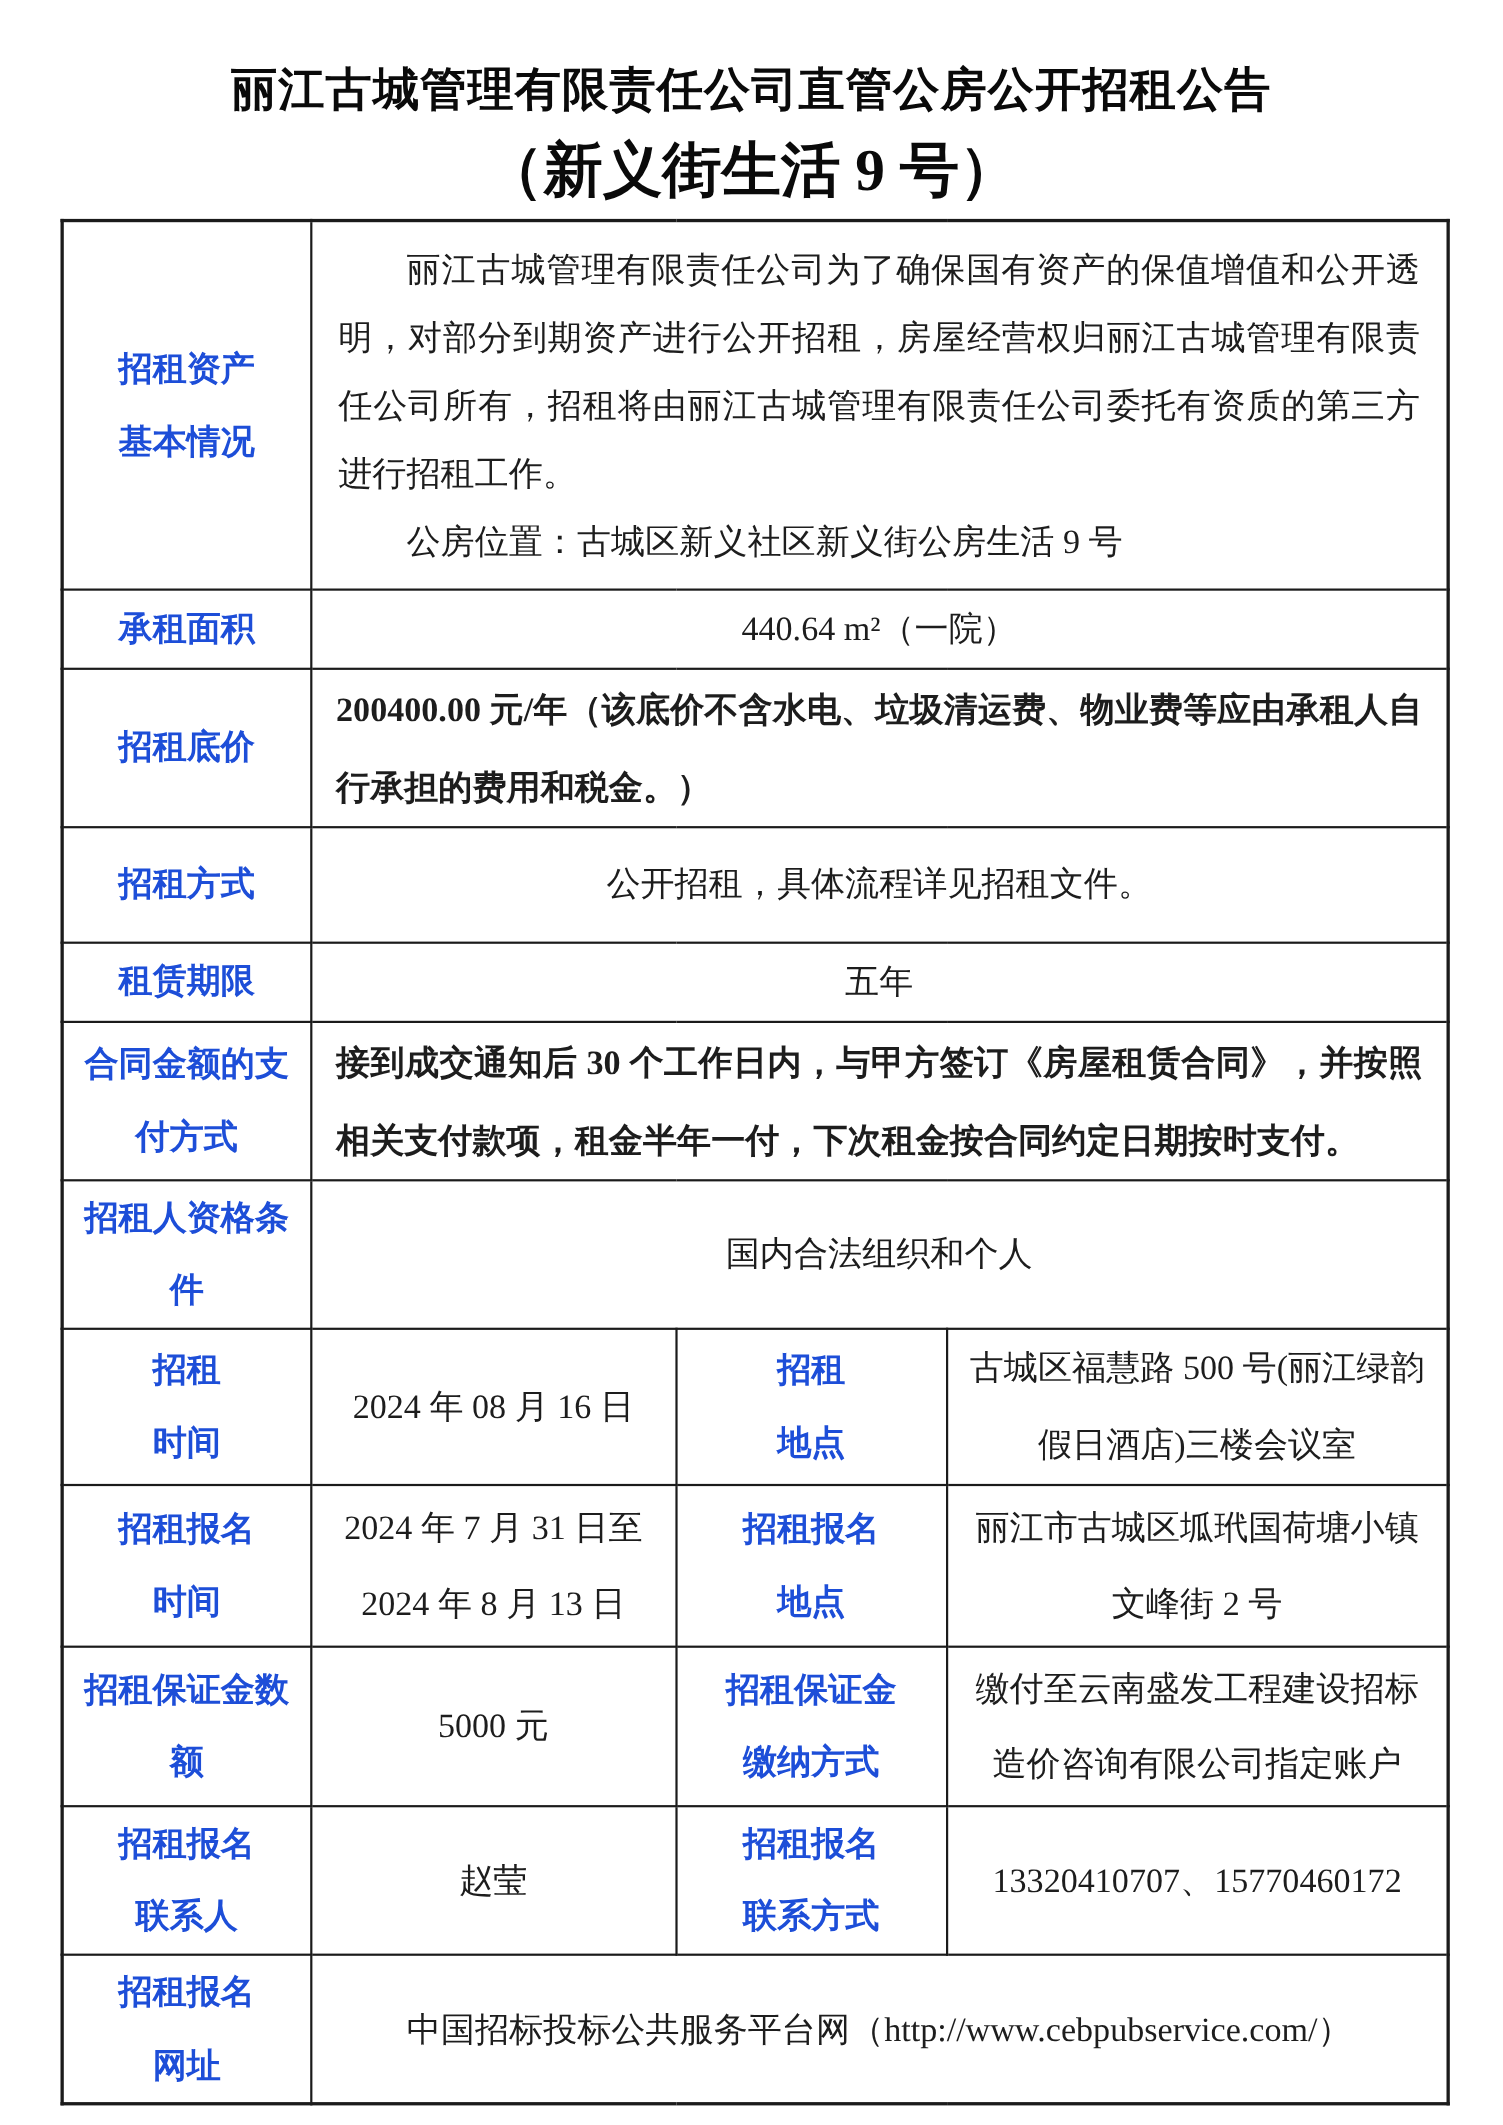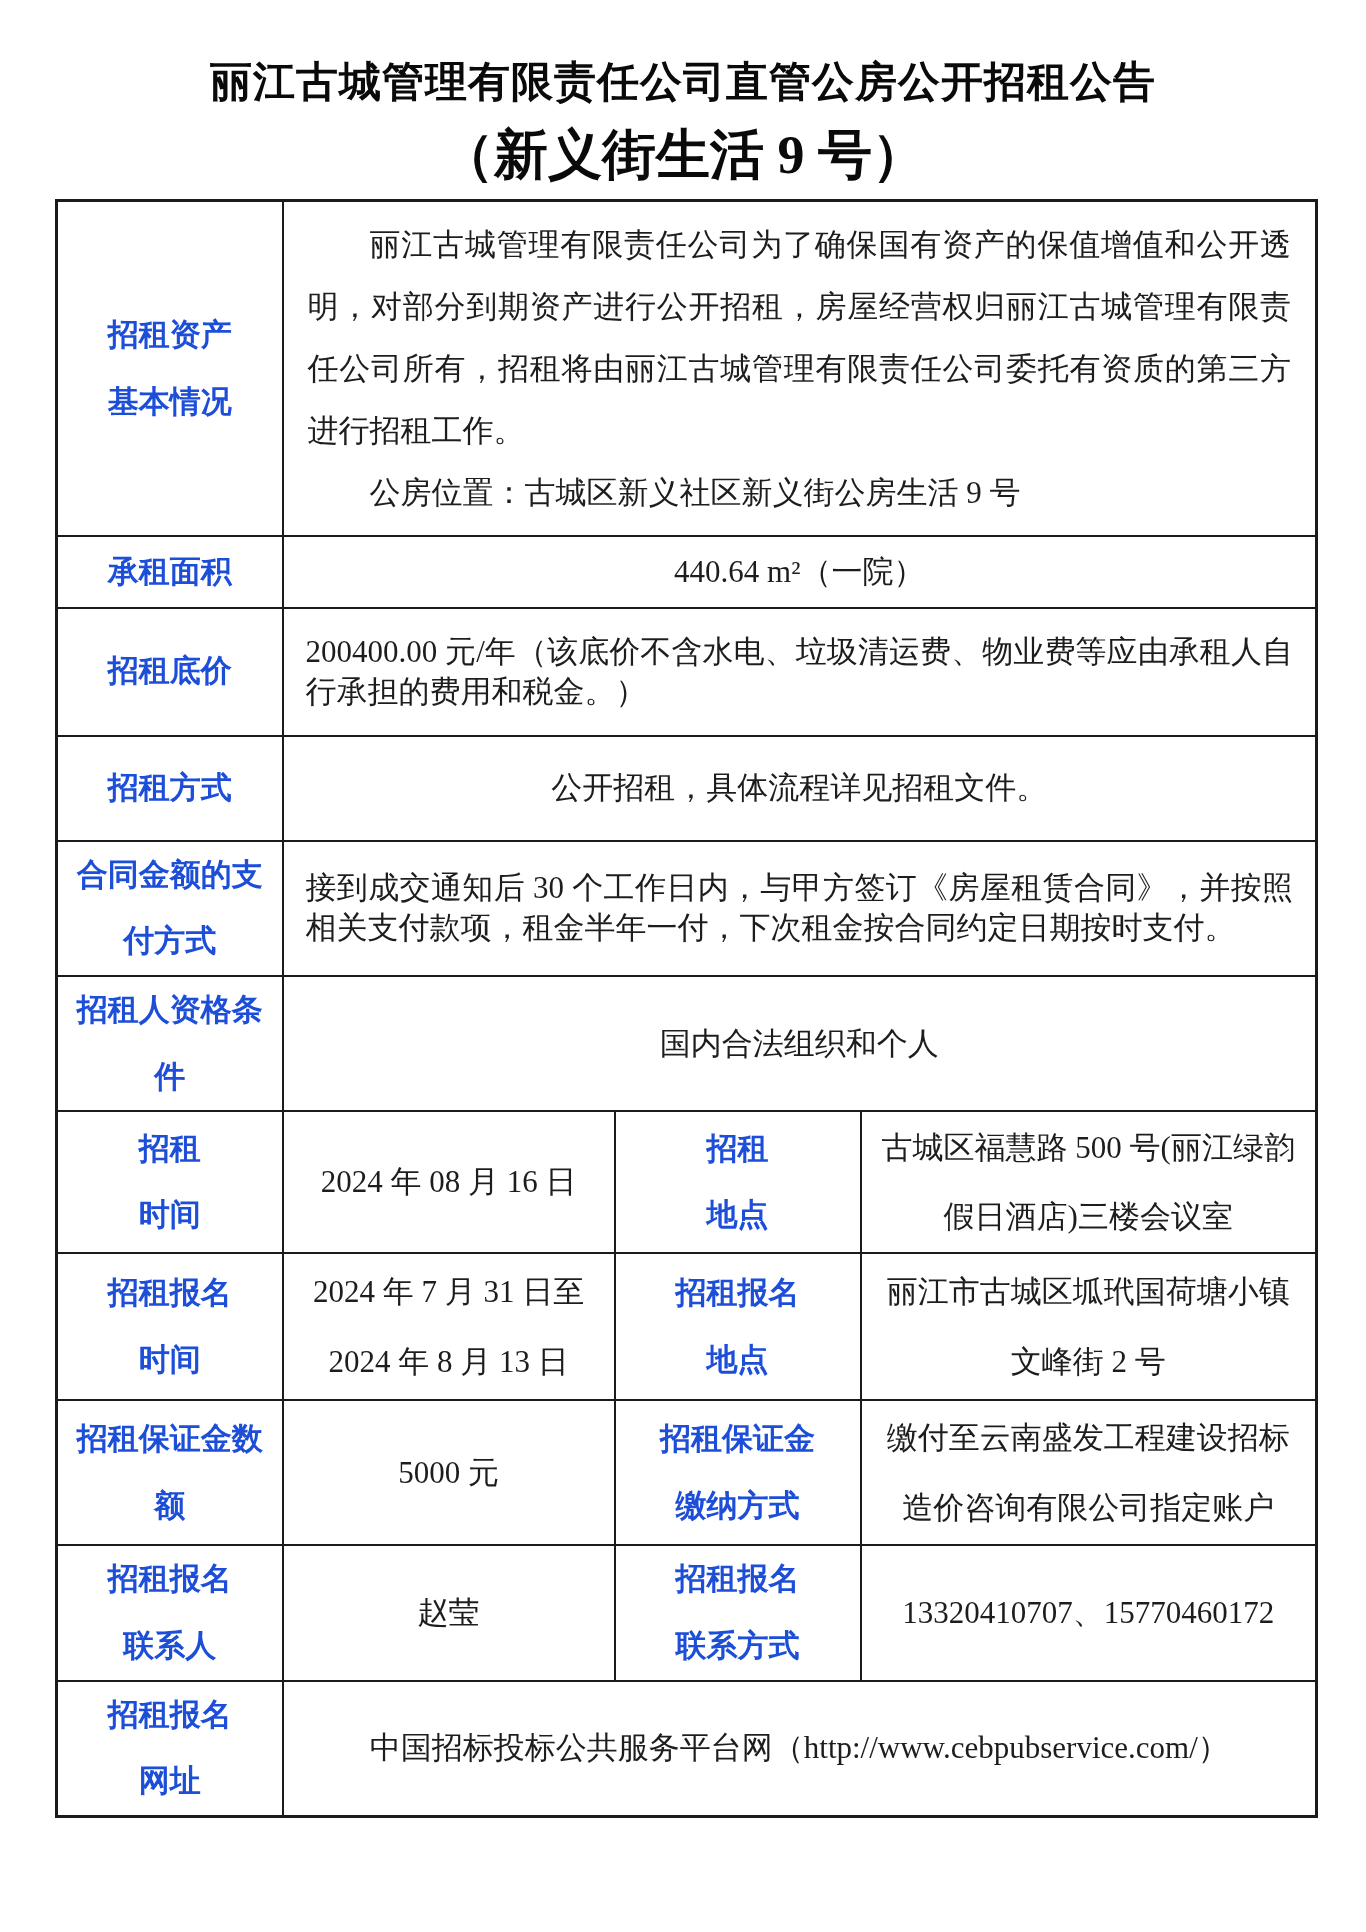--- a/index.html
+++ b/index.html
@@ -21,21 +21,21 @@
   td { border:2px solid #1b1b1b; vertical-align:middle; overflow:hidden; }
 
   .lbl {
     font-family:"Liberation Sans","DejaVu Sans",sans-serif;
     font-weight:700; font-size:31px; color:#1d4ed8;
     text-align:center; line-height:2.15; white-space:pre-line;
     padding:0 6px;
   }
   .val { font-size:31px; color:#1d1d1d; }
   .vcenter { text-align:center; line-height:2.25; white-space:pre-line; padding:0 4px; }
-  .vjustify { text-align:justify; line-height:40px; padding:0 22px; }
+  .vjustify { text-align:justify; line-height:71px; padding:0 22px;font-weight:bold; }
   .vtop { vertical-align:top; padding:12px 24px 0 24px; }
   .para { margin:0; text-align:justify; line-height:62px; font-size:31px; color:#1d1d1d; }
   .indent { text-indent:2em; }
 
   tr.h1  td { height:321px; }
   tr.h2  td { height:65px;  }
   tr.h3  td { height:126px; }
   tr.h4  td { height:103px;border-radius:22px; }
   tr.h5  td { height:65px;  }
   tr.h6  td { height:128px; }
@@ -80,20 +80,24 @@
   <tr class="h3">
     <td class="lbl">招租底价</td>
     <td colspan="3" class="val vjustify">200400.00 元/年（该底价不含水电、垃圾清运费、物业费等应由承租人自行承担的费用和税金。）</td>
   </tr>
 
   <tr class="h4">
     <td class="lbl">招租方式</td>
     <td colspan="3" class="val vcenter">公开招租，具体流程详见招租文件。</td>
   </tr>
 
+  <tr class="h5">
+    <td class="lbl">租赁期限</td>
+    <td colspan="3" class="val vcenter">五年</td>
+  </tr>
 
   <tr class="h6">
     <td class="lbl">合同金额的支
 付方式</td>
     <td colspan="3" class="val vjustify">接到成交通知后 30 个工作日内，与甲方签订《房屋租赁合同》，并按照相关支付款项，租金半年一付，下次租金按合同约定日期按时支付。</td>
   </tr>
 
   <tr class="h7">
     <td class="lbl">招租人资格条
 件</td>

